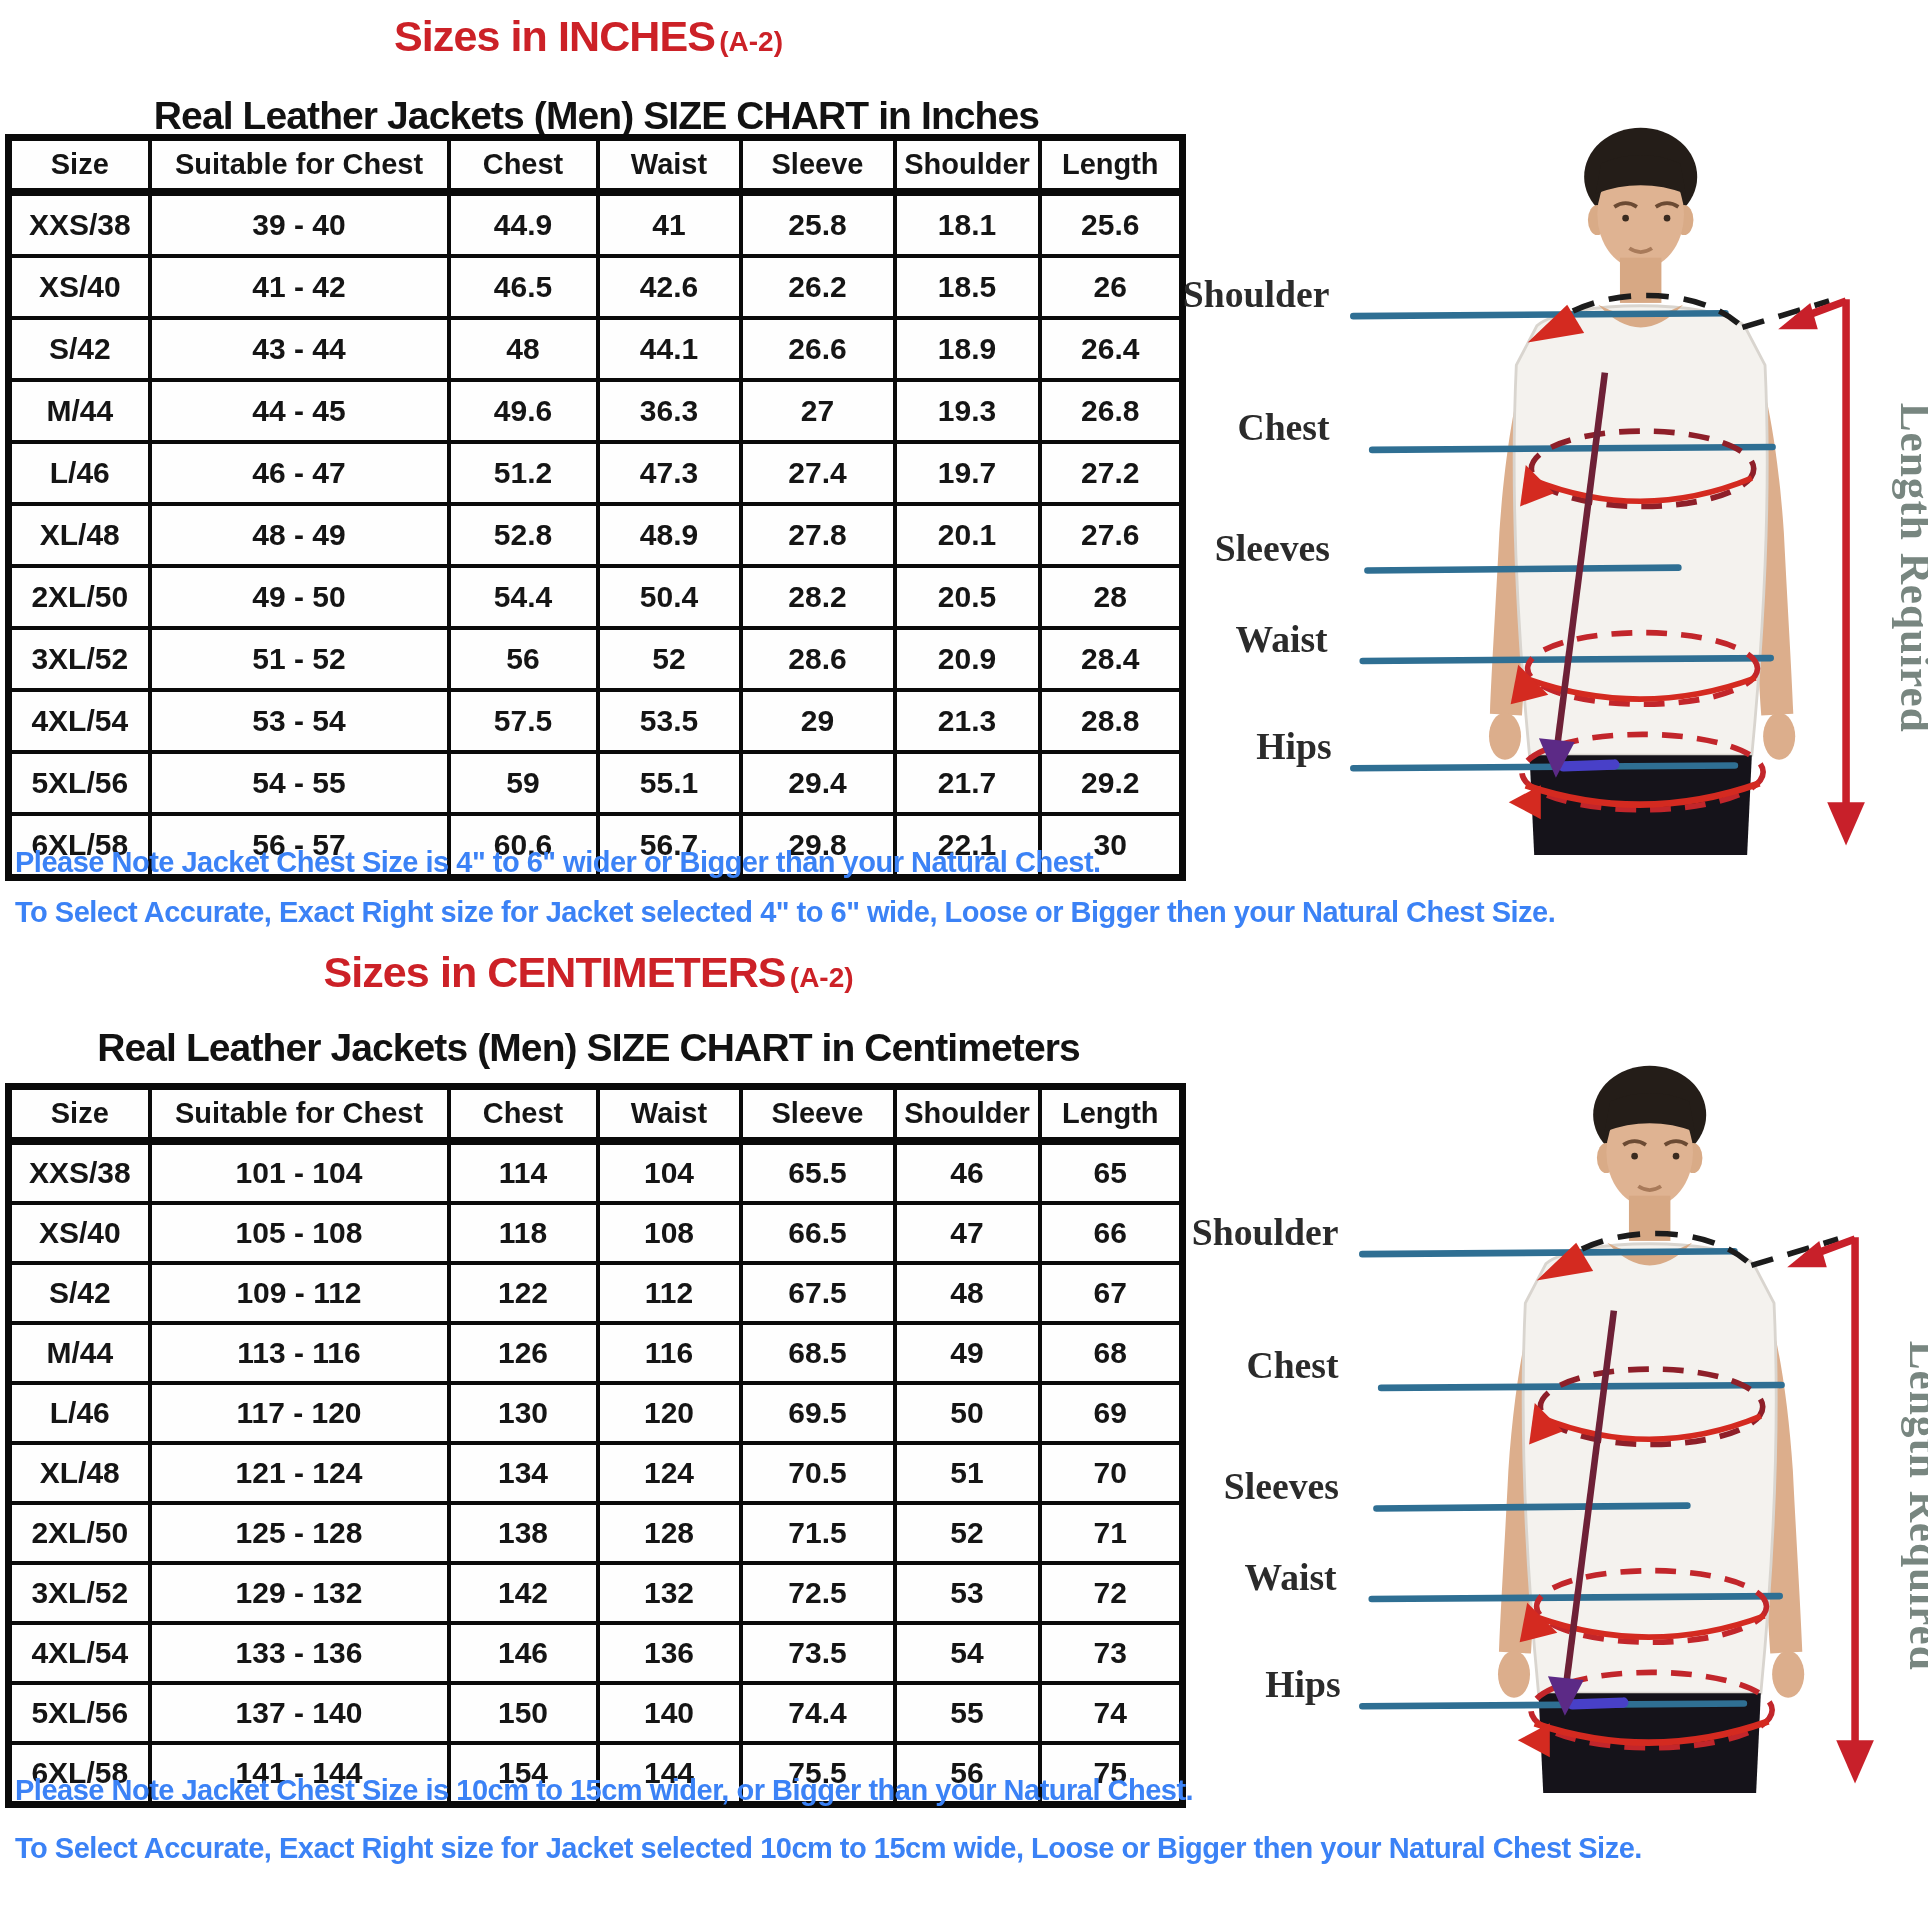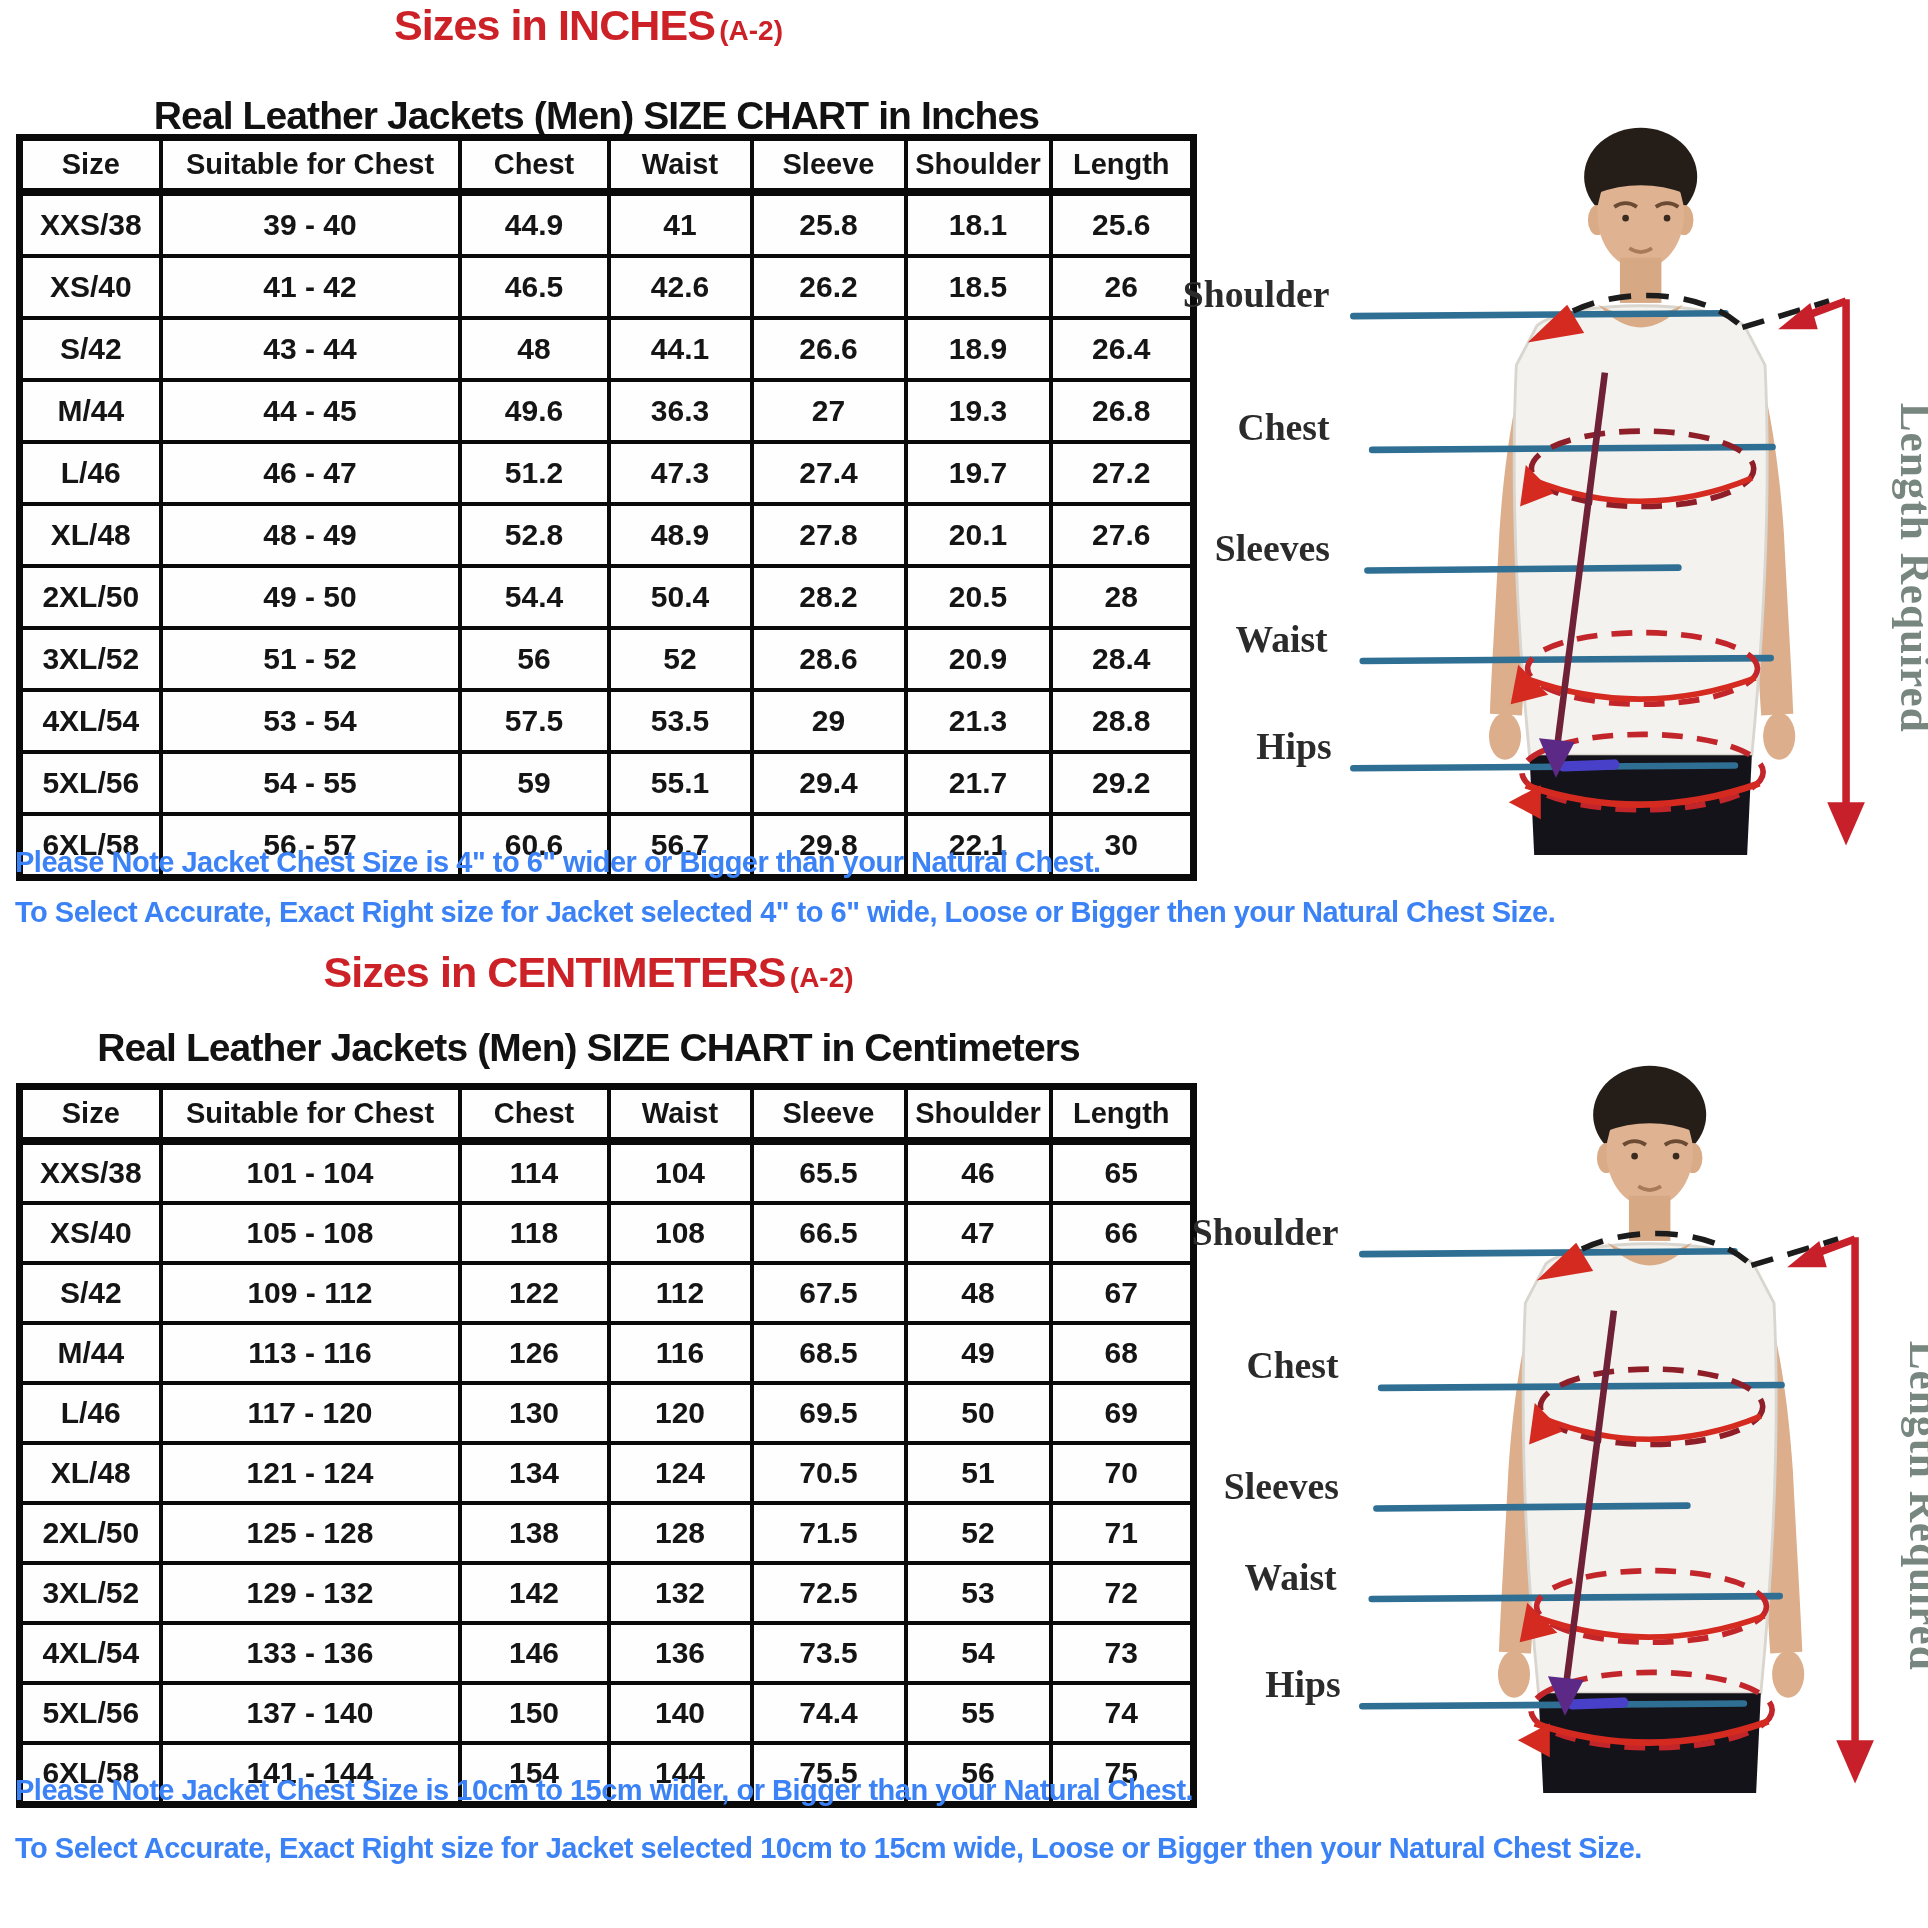--- a/index.html
+++ b/index.html
@@ -3,42 +3,42 @@
 <meta charset="utf-8">
 <style>
   html,body{margin:0;padding:0;background:#ffffff;}
   .page{position:relative;width:1928px;height:1928px;background:#ffffff;overflow:hidden;
         font-family:"Liberation Sans",sans-serif;color:#151515;}
   .sec-title{position:absolute;left:0;width:1177px;text-align:center;font-weight:bold;}
   .red-big{color:#cc2127;font-size:43px;font-weight:bold;letter-spacing:-0.9px;}
   .red-small{color:#cc2127;font-size:28px;font-weight:bold;}
   .subtitle{position:absolute;left:0;width:1177px;text-align:center;font-weight:bold;
             font-size:39px;color:#121212;letter-spacing:-0.9px;}
-  table.size-table{position:absolute;left:16px;border-collapse:collapse;background:#3b82f6;
+  table.size-table{position:absolute;left:5px;border-collapse:collapse;background:#3b82f6;
             border:7.5px solid #0a0a0a;table-layout:fixed;padding-left:31px;}
   table.size-table th{border:4.7px solid #0a0a0a;border-bottom:8.5px solid #0a0a0a;
             font-size:29px;font-weight:bold;height:47px;padding:0;background:#fefefe;}
   table.size-table td{border:4.7px solid #0a0a0a;font-size:30px;font-weight:bold;text-align:center;
             padding:0;background:#fefefe;color:#151515;}
   .t1 td{height:58px;}
   .t2 td{height:56px;}
   td.red-val{color:#c2262b;}
   .note{position:absolute;left:15px;font-size:29px;font-weight:bold;color:#3b82f6;
         white-space:nowrap;letter-spacing:-0.5px;}
   .figure-slot{position:absolute;width:750px;height:765px;}
   .figure-slot svg{width:100%;height:100%;}
   .fig-label{font-family:"Liberation Serif",serif;font-weight:bold;font-size:40px;fill:#2b2b2b;}
   .len-label{font-family:"Liberation Serif",serif;font-weight:bold;font-size:46px;fill:#788680;letter-spacing:1px;}
 </style>
 </head>
 <body>
 
 <div class="page">
 
-  <div class="sec-title" style="top:1px;padding-right:141px;">
+  <div class="sec-title" style="top:12px;padding-right:141px;">
     <span class="red-big">Sizes in INCHES</span>
     <span class="red-small">(A-2)</span>
   </div>
   <div class="subtitle" style="top:94px;padding-right:226px;margin-left:8px;">Real Leather Jackets (Men)  SIZE CHART  in Inches</div>
 
   <table class="size-table t1" style="top:134px;">
     <colgroup>
       <col style="width:141px">
         <col style="width:299px">
         <col style="width:149px">

